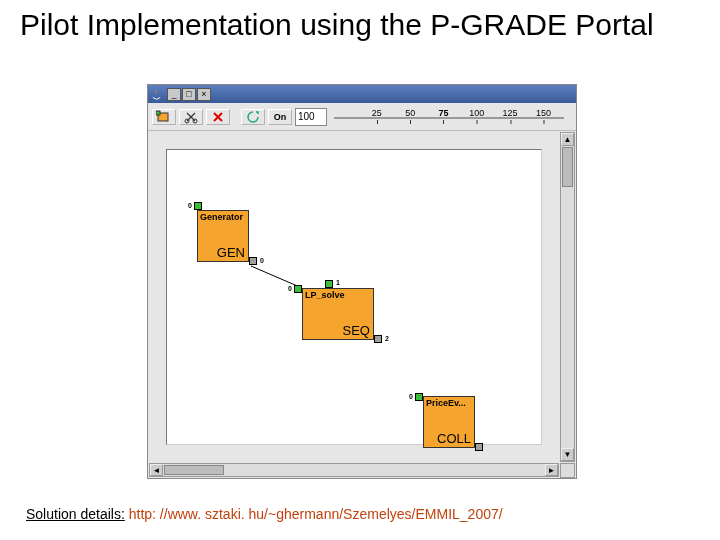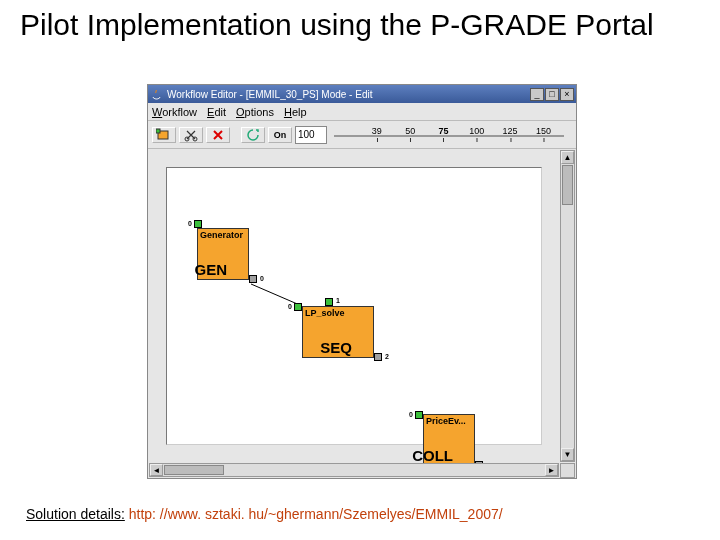--- a/index.html
+++ b/index.html
@@ -37,21 +37,21 @@
   .vscroll .thumb { position:absolute; left:1px; right:1px; top:14px; height:40px; background:#bcbcbc; border:1px solid #888; }
   .vscroll .arrow { position:absolute; left:0; right:0; height:13px; background:#ccc; border:1px outset #eee; font-size:8px; text-align:center; line-height:11px; }
   .hscroll-row { height:15px; display:flex; }
   .hscroll { flex:1; background:#ddd; border:1px solid #999; margin:0 1px 1px 1px; position:relative; }
   .hscroll .thumb { position:absolute; top:1px; bottom:1px; left:14px; width:60px; background:#bcbcbc; border:1px solid #888; }
   .hscroll .arrow { position:absolute; top:0; bottom:0; width:13px; background:#ccc; border:1px outset #eee; font-size:8px; text-align:center; line-height:11px; }
   .corner { width:15px; height:15px; background:#ddd; margin:0 1px 1px 0; border:1px solid #999; }
 
   .node { position:absolute; background:#f5a42e; border:1px solid #333; font-size:9px; font-weight:bold; text-align:left; padding:1px 2px; }
   .node .top-lbl { display:block; }
-  .node .bot-lbl { position:absolute; bottom:1px; right:21px; font-size:15px; font-weight:bold; }
+  .node .bot-lbl { position:absolute; bottom:1px; right:3px; font-size:13px; font-weight:normal; }
   .port { position:absolute; width:8px; height:8px; border:1px solid #000; }
   .port.green { background:#3bbf3b; }
   .port.gray { background:#a0a0a0; }
   .port .pnum { position:absolute; font-size:7px; color:#000; }
 
   svg.links { position:absolute; inset:0; pointer-events:none; }
 </style>
 </head>
 <body>
 
@@ -59,34 +59,27 @@
 
 <div class="app-window">
 
   <div class="titlebar">
     <span class="java-icon">
       <svg width="11" height="11" viewBox="0 0 11 11">
           <path d="M2 8c0 1 2 2 3.5 2S9 9 9 8" fill="none" stroke="#fff" stroke-width="1"></path>
           <path d="M5 1c1 1-1 2 0 3" fill="none" stroke="#f80" stroke-width="1"></path>
         </svg>
     </span>
-    <span class="title-text">Workflow Editor - [EMMIL_30_PS]  Mode - Edit</span>
     <span class="win-btns">
       <span class="win-btn">_</span>
       <span class="win-btn">□</span>
       <span class="win-btn">×</span>
     </span>
   </div>
 
-  <div class="menubar">
-    <span class="menu-item">Workflow</span>
-    <span class="menu-item">Edit</span>
-    <span class="menu-item">Options</span>
-    <span class="menu-item">Help</span>
-  </div>
 
   <div class="toolbar">
     <span class="tool-btn">
       <svg width="16" height="14">
           <rect x="2" y="3" width="10" height="8" fill="#f5a42e" stroke="#333"></rect>
           <rect x="0" y="1" width="4" height="4" fill="#3bbf3b" stroke="#333"></rect>
         </svg>
     </span>
     <span class="tool-btn">
       <svg width="14" height="14">
@@ -104,21 +97,21 @@
     <span class="tool-btn">
       <svg width="14" height="14">
           <path d="M7 2a5 5 0 1 0 5 5" fill="none" stroke="#2a7" stroke-width="1.5"></path>
           <path d="M10 2l2 0 0 2" fill="none" stroke="#2a7" stroke-width="1.5"></path>
         </svg>
     </span>
     <span class="tool-btn" style="font-size:9px;font-weight:bold;">On</span>
     <input class="zoom-input" value="100" style="">
     <div class="ruler">
       <div class="track"></div>
-      <div class="tick" style="left:18%">39</div>
+      <div class="tick" style="left:18%">25</div>
       <div class="tick" style="left:32%">50</div>
       <div class="tick major" style="left:46%">75</div>
       <div class="tick" style="left:60%">100</div>
       <div class="tick" style="left:74%">125</div>
       <div class="tick" style="left:88%">150</div>
     </div>
   </div>
 
   <div class="canvas-area">
     <div class="canvas">

